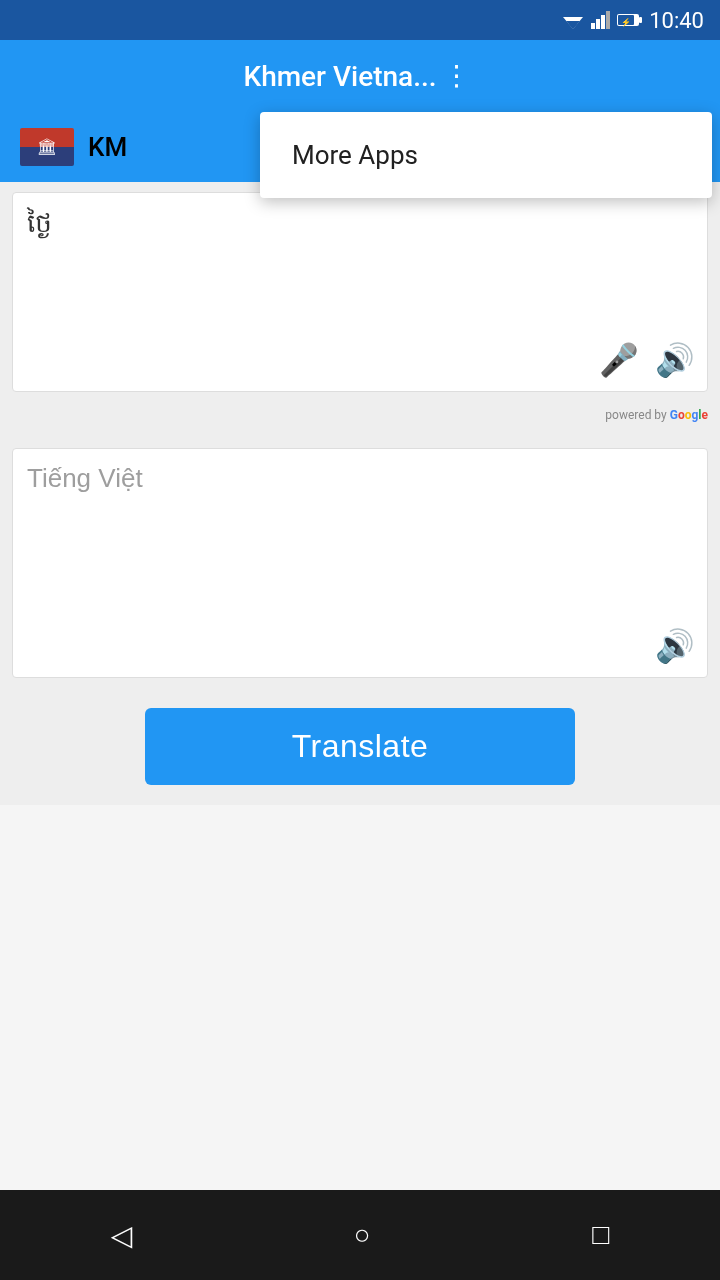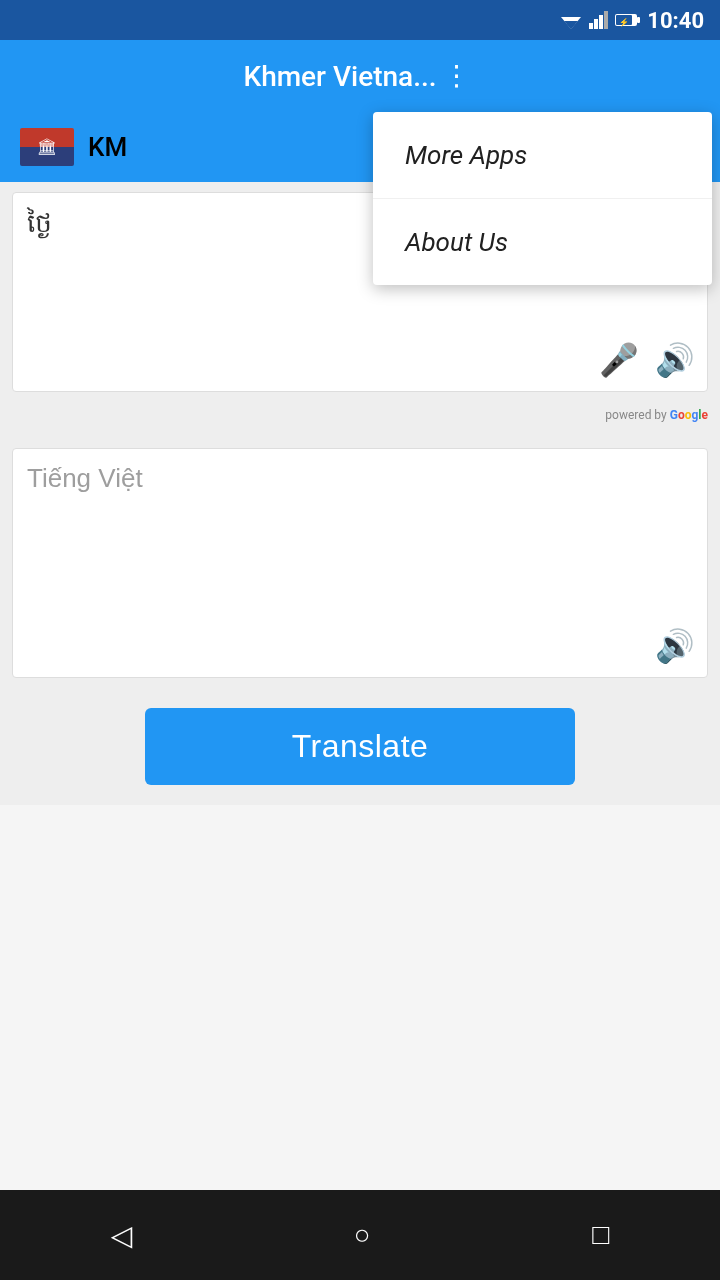--- a/index.html
+++ b/index.html
@@ -23,21 +23,21 @@
       gap: 8px;
     }
     .status-icons {
       display: flex;
       align-items: center;
       gap: 6px;
     }
     .status-time {
       color: white;
       font-size: 22px;
-      font-weight: 700;
+      font-weight: 400;
     }
 
     
     .app-bar {
       background: #2196F3;
       height: 72px;
       display: flex;
       align-items: center;
       padding: 0 20px;
       justify-content: center;
@@ -203,24 +203,23 @@
       bottom: 0;
       z-index: 10;
     }
     .dropdown-menu {
       position: absolute;
       top: 112px;
       right: 8px;
       background: white;
       border-radius: 4px;
       box-shadow: 0 4px 16px rgba(0,0,0,0.25);
-      width: 339px;
+      width: 452px;
       z-index: 20;
       overflow: hidden;
-      font-style: italic;
     }
     .dropdown-item {
       padding: 28px 32px;
       font-size: 26px;
       color: #212121;
       cursor: pointer;
       border-bottom: 1px solid #f0f0f0;
     }
     .dropdown-item:last-child {
       border-bottom: none;
@@ -312,15 +311,14 @@
 
 <div class="bottom-nav">
   <button class="nav-btn">◁</button>
   <button class="nav-btn">○</button>
   <button class="nav-btn">□</button>
 </div>
 
 <div class="dropdown-overlay">
   <div class="dropdown-menu">
     <div class="dropdown-item">More Apps</div>
-    <div class="dropdown-item">About Us</div>
   </div>
 </div>
 
 </body></html>

